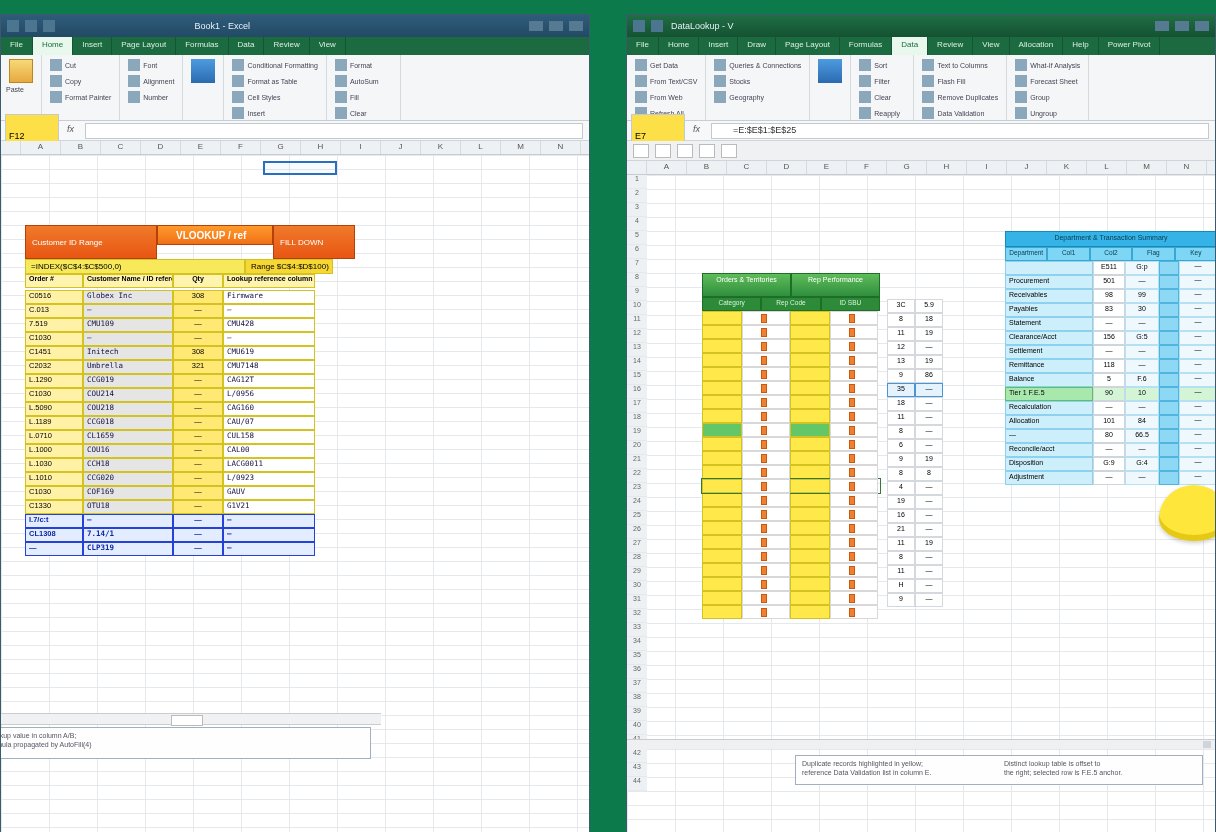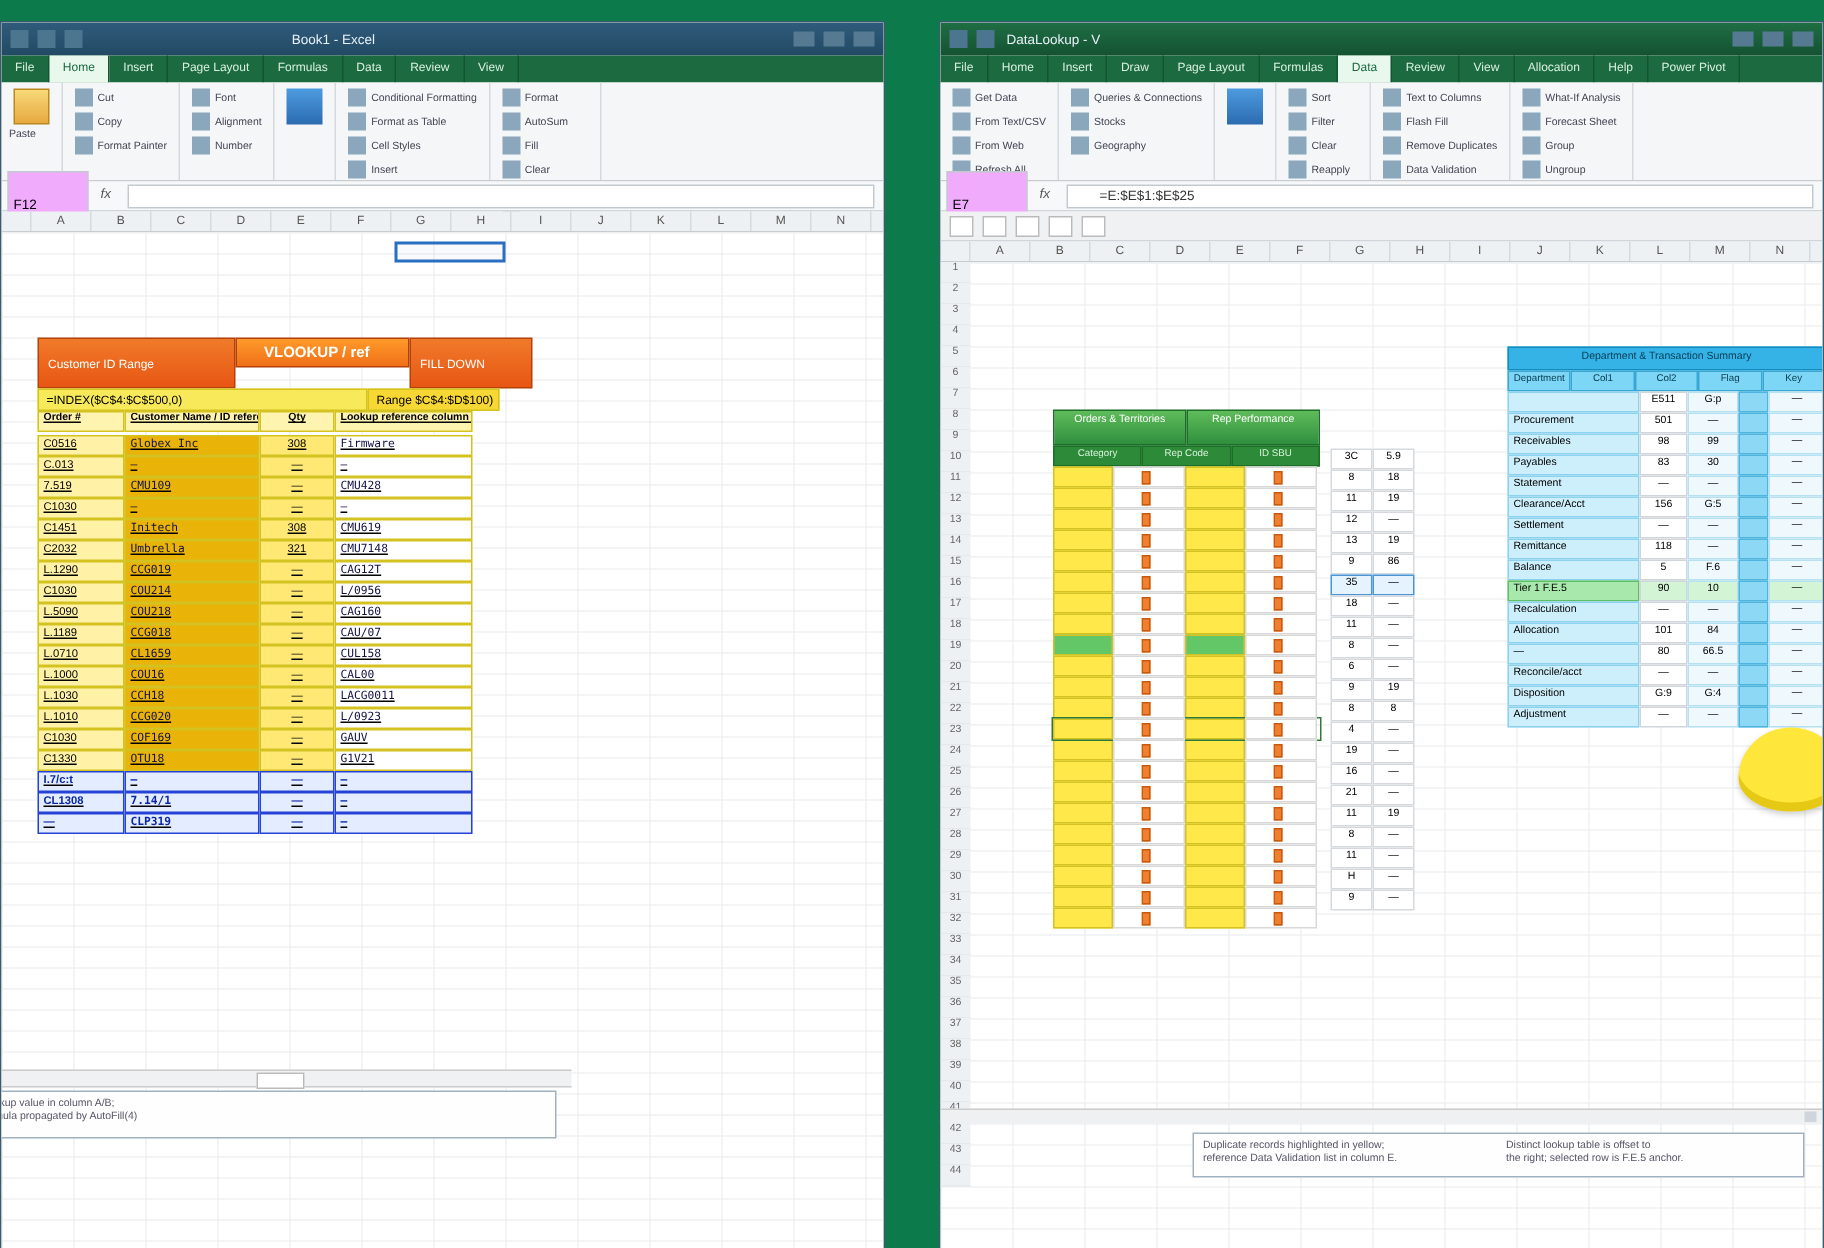--- a/index.html
+++ b/index.html
@@ -17,21 +17,21 @@
   .tabs .tab { padding: 3px 9px; border-right: 1px solid #155432; cursor: pointer; }
   .tabs .tab.active { background: #e8f8ec; color: #1c6a3f; }
   .ribbon { height: 66px; background: #f5f6f7; border-bottom: 1px solid #c7cdd2; display: flex; font-size: 7px; color: #445; }
   .rgroup { border-right: 1px solid #d5dadf; padding: 3px 5px; display: flex; flex-direction: column; gap: 2px; }
   .rbtn { display: flex; align-items: center; gap: 3px; padding: 1px 3px; }
   .rbtn .ic { width: 12px; height: 12px; background: #8aa7bb; }
   .rbtn.big .ic { width: 24px; height: 24px; }
   .rbtn.paste .ic { background: linear-gradient(#f7d978,#e7a940); border:1px solid #bb8820; }
   .rbtn.styleic .ic { background: linear-gradient(#4e9be0,#2b6bb0); }
   .fxbar { height: 20px; background: #f7f8f9; border-bottom: 1px solid #cfd5da; display: flex; align-items: center; font-size: 9px; }
-  .fxbar .namebox { width: 54px; height: 16px; border: 1px solid #c2c9cf; margin: 0 4px; padding: 16px 3px; background:#f0abfc; }
+  .fxbar .namebox { width: 54px; height: 16px; border: 1px solid #c2c9cf; margin: 0 4px; padding: 16px 3px; background:#fde047; }
   .fxbar .fxic { width:14px; height:14px; margin:0 4px; font-style: italic; color:#555; }
   .fxbar .fxinput { flex:1; height:16px; border:1px solid #c2c9cf; margin-right:6px; padding:1px 21px; background:#fff; color:#333; }
   .viewbtns { height:20px; background:#f0f1f2; border-bottom:1px solid #cfd5da; display:flex; align-items:center; gap:6px; padding:0 6px;}
   .viewbtns .vb { width:16px; height:14px; border:1px solid #bbb; background:#fff; }
   .colheads { height:14px; background:#eef1f3; border-bottom:1px solid #c5ccd2; display:flex; font-size:8px; color:#555; }
   .colheads .ch { border-right:1px solid #d5dadf; text-align:center; padding-top:1px; }
   .gridarea { flex:1; position:relative; background:#fff; overflow:hidden; }
   .gridbg { position:absolute; inset:0;
     background-image:
       linear-gradient(to right, #e6e9ec 1px, transparent 1px),
@@ -42,24 +42,24 @@
   .floatsel { position:absolute; border:2px solid #2a6fbf; background:rgba(80,140,210,0.04); }
 
   
   .left-block { position:absolute; left:24px; top:70px; font-size:8px; }
   .lb-top { display:flex; }
   .orangehdr { background:linear-gradient(#f07a2a,#e85613); color:#fff; height:20px; display:flex; align-items:center; padding:16px 6px; font-size:8px; border:1px solid #b34108; white-space:nowrap;}
   .orangehdr.mid { background:linear-gradient(#ff9a2a,#f07018); padding:0 18px; font-weight:bold; font-size:10px;}
   .yellowbar { background:#f7e95a; height:15px; border:1px solid #d3c220; display:flex; align-items:center; padding:0 5px; white-space:nowrap; }
   .darkyellow { background:#f7d733; }
   .maintab { display:flex; flex-direction:column; margin-top:2px; }
-  .mtrow { display:flex; height:14px;text-decoration:underline; }
+  .mtrow { display:flex; height:14px; }
   .mtc { border:1px solid #d3c220; padding:0 3px; font-size:7.5px; overflow:hidden; white-space:nowrap; }
   .mtc.c1 { width:58px; background:#fff2a6; }
-  .mtc.c2 { width:90px; background:#eab308; }
+  .mtc.c2 { width:90px; background:#e5e5e5; }
   .mtc.c3 { width:50px; background:#ffe873; text-align:center;}
   .mtc.c4 { width:92px; background:#fff; }
   .mtc.blink { font-family: monospace; color:#114; }
   .colhdrrow .mtc { background:#fff3b0; font-weight:bold; font-size:7px; }
   .botsel .mtc { border:1.5px solid #2443d6; background:#e4ecff; color:#0a27a8; font-weight:bold;}
   .helpbox { position:absolute; bottom:86px; left:-20px; width:390px; height:32px; border:1px solid #9fb1c0; background:#fefefe; font-size:7px; color:#556; padding:3px 6px; line-height:1.3; }
   .sheettab { position:absolute; bottom:120px; left:0; height:12px; width:380px; background:#f0f1f2; border-top:1px solid #ccc; border-bottom:1px solid #ccc; }
   .sheettab::after { content:""; position:absolute; left:170px; top:1px; width:30px; height:9px; background:#fff; border:1px solid #bbb;}
   .rb-yellow { position:absolute; left:75px; top:98px; width:178px; }
   .rb-yellow .ghdr { display:flex; height:24px; }

